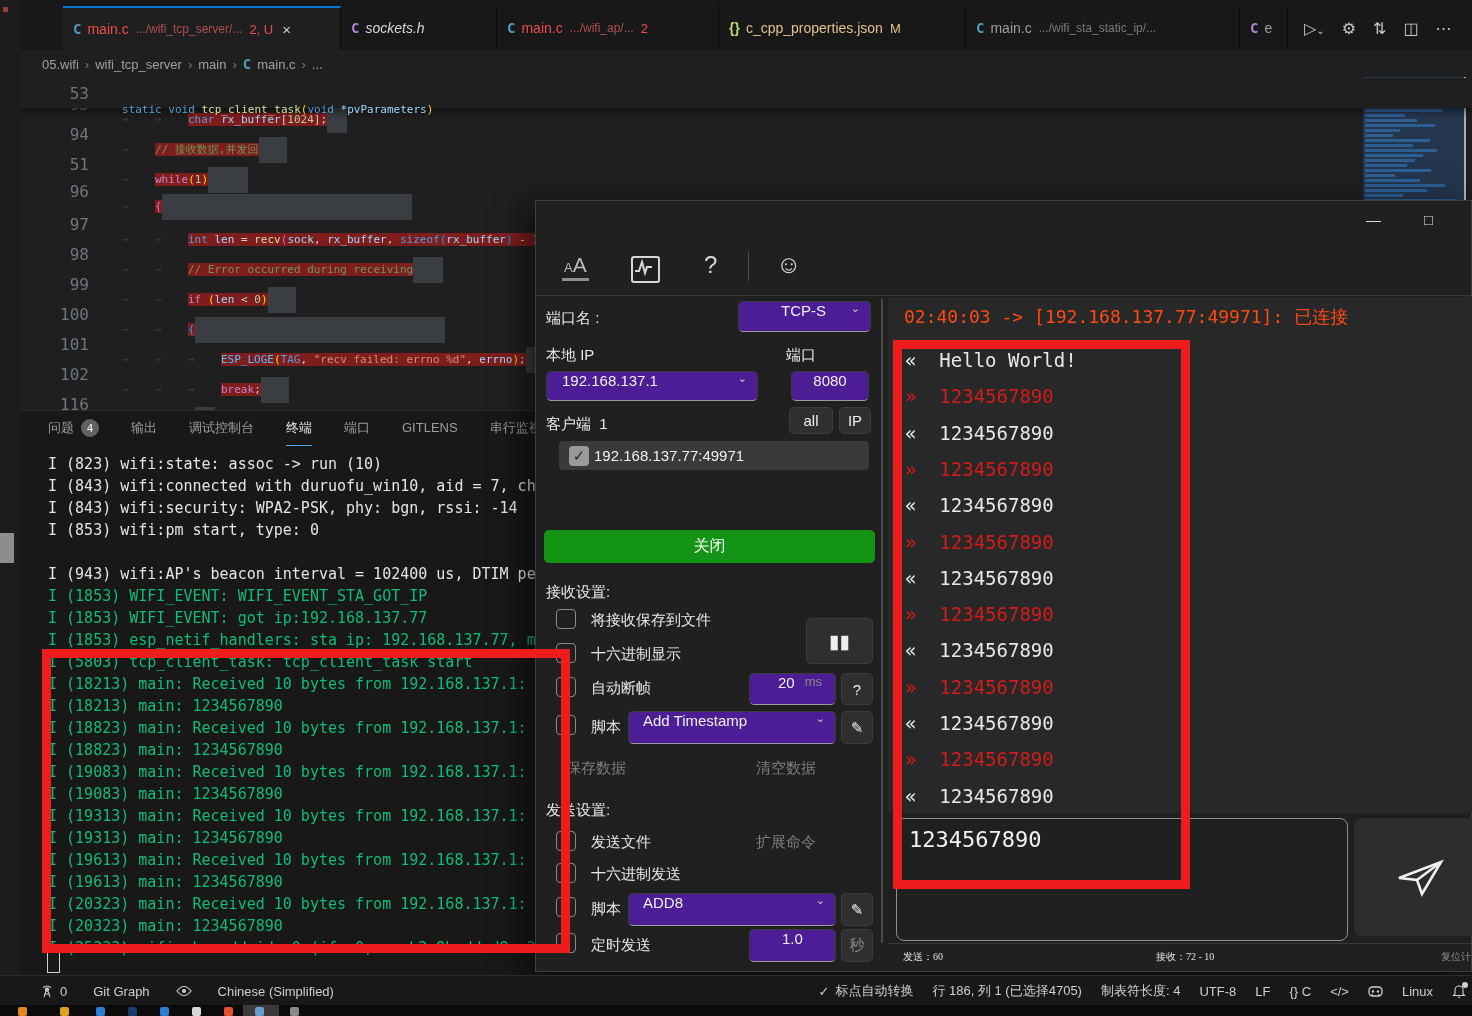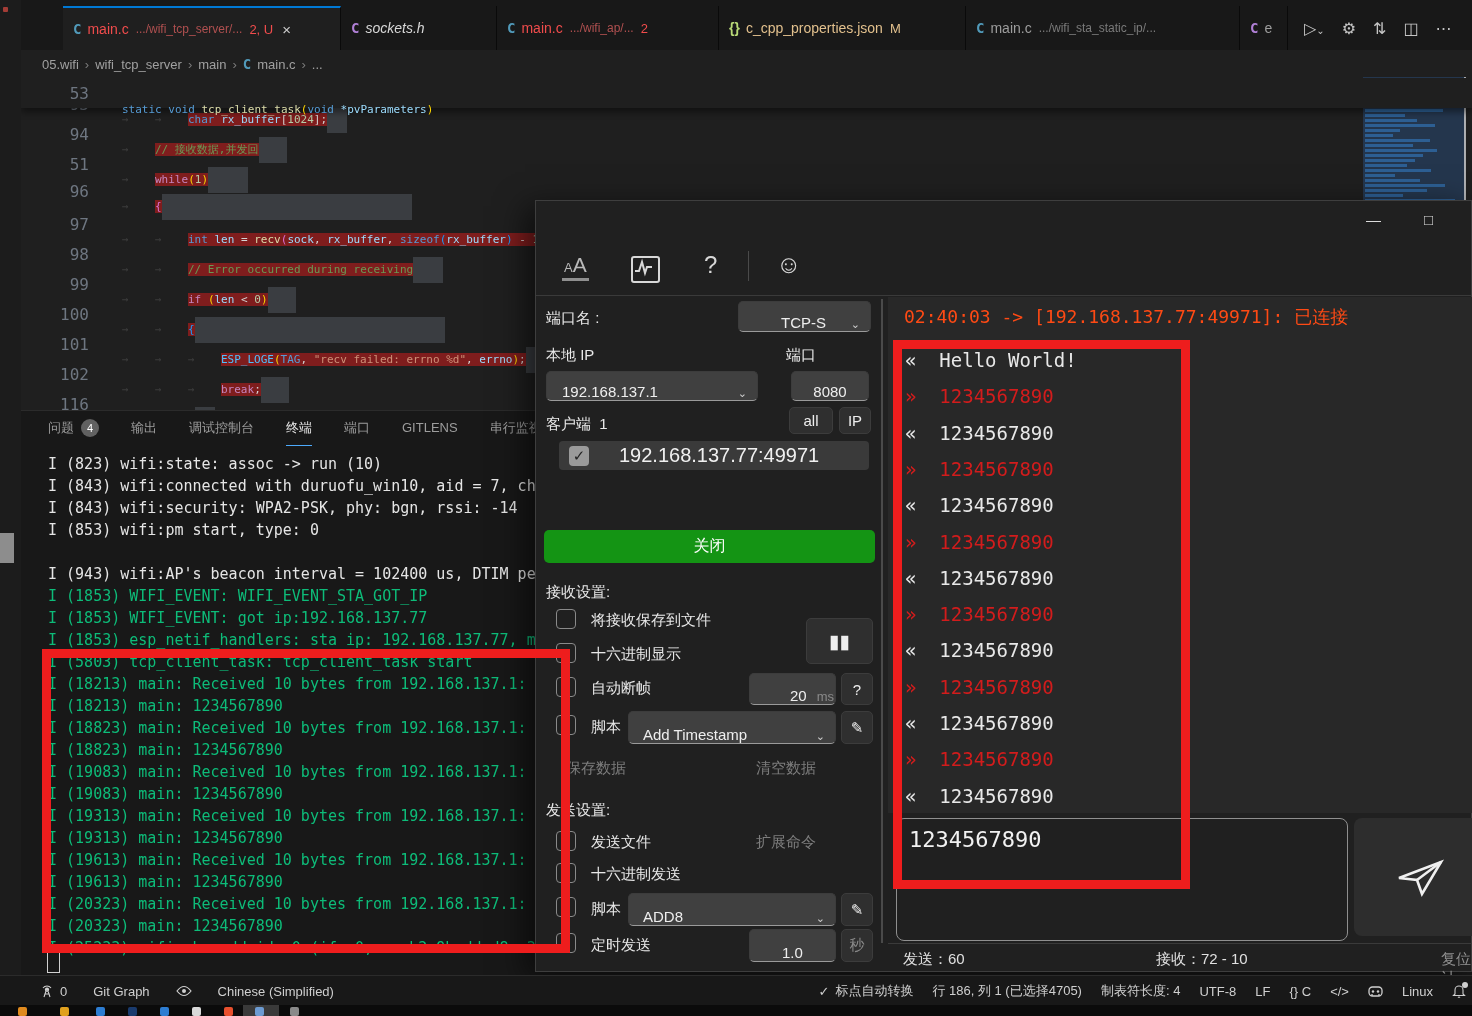--- a/index.html
+++ b/index.html
@@ -77,52 +77,52 @@
   .winbtn{position:absolute;top:10px;color:#dcdcdc;font-size:15px;}
   #ov-toolbar{position:absolute;left:0;top:44px;width:100%;height:50px;border-bottom:1px solid #3a3a3a;}
   .tbico{position:absolute;top:8px;color:#d8d8d8;}
   #ico-font{left:26px;font-size:21px;color:#b9b9b9;border-bottom:3px solid #8f8f8f;padding:0 2px 1px 2px;}
   #ico-font small{font-size:13px;}
   #ico-chart{left:95px;top:11px;width:25px;height:23px;border:2px solid #d8d8d8;border-radius:3px;}
   #ico-help{left:168px;font-size:24px;top:6px;}
   #ov-toolbar .div{position:absolute;left:212px;top:6px;height:30px;width:1px;background:#4a4a4a;}
   #ico-smile{left:240px;font-size:25px;top:5px;}
   .ov-label{position:absolute;font-size:15px;color:#e8e8e8;}
-  .ov-select,.ov-input{position:absolute;background:#404040;border:1px solid #3c3c3c;
+  .ov-select,.ov-input{position:absolute;background:#4c1d95;border:1px solid #3c3c3c;
       border-bottom:1px solid #9a9a9a;border-radius:5px;color:#eee;font-size:15px;
-      display:flex;align-items:flex-end;box-sizing:border-box;}
+      display:flex;align-items:flex-start;box-sizing:border-box;}
   .ov-select .chev{margin-left:auto;margin-right:10px;font-size:11px;color:#cfcfcf;}
   .smallbtn{position:absolute;background:#2f2f2f;border:1px solid #3c3c3c;border-radius:5px;
       color:#eee;font-size:15px;display:flex;align-items:center;justify-content:center;box-sizing:border-box;}
   #client-row{position:absolute;left:23px;top:240px;width:310px;height:29px;background:#3a3a3a;
       border-radius:4px;display:flex;align-items:center;}
   #client-check{width:20px;height:20px;background:#9a9a9a;border-radius:4px;margin-left:10px;
       color:#222;font-size:15px;display:flex;align-items:center;justify-content:center;}
-  #client-row .addr{margin-left:30px;font-size:20px;color:#f0f0f0;}
+  #client-row .addr{margin-left:5px;font-size:15px;color:#f0f0f0;}
   #btn-close{position:absolute;left:8px;top:329px;width:331px;height:33px;background:#149414;
       border-radius:5px;color:#fff;font-size:16px;display:flex;align-items:center;justify-content:center;}
   .chk{position:absolute;width:20px;height:20px;border:1px solid #8a8a8a;border-radius:4px;
       background:transparent;box-sizing:border-box;}
   .graylink{position:absolute;font-size:15px;color:#7d7d7d;}
   #ov-divider{position:absolute;left:345px;top:98px;width:2px;height:644px;background:#4a4a4a;}
 
   
   #log-panel{position:absolute;left:352px;top:96px;width:585px;height:516px;background:#282828;overflow:hidden;}
   #log-head{position:absolute;left:16px;top:8px;font-size:18px;color:#ff4a14;white-space:pre;
       font-family:"DejaVu Sans Mono",monospace;}
   .log-line{position:absolute;left:17px;font-size:19px;white-space:pre;font-family:"DejaVu Sans Mono",monospace;}
   .log-in{color:#e8e8e8}.log-out{color:#d21c1c}
   #send-box{position:absolute;left:360px;top:617px;width:452px;height:123px;border:1px solid #8f8f8f;
       border-radius:8px;box-sizing:border-box;}
   #send-box .val{position:absolute;left:12px;top:8px;font-size:22px;color:#f2f2f2;
       font-family:"DejaVu Sans Mono",monospace;}
   #send-btn{position:absolute;left:818px;top:617px;width:130px;height:118px;background:#2d2d2d;
       border-radius:8px;display:flex;align-items:center;justify-content:center;}
   #ov-stats{position:absolute;left:352px;top:742px;width:585px;height:30px;border-top:1px solid #3a3a3a;
-      font-size:15px;color:#e0e0e0;}
+      font-size:10px;color:#e0e0e0;font-family:Liberation Serif, serif;}
   #ov-stats .s1{position:absolute;left:15px;top:6px;}
   #ov-stats .s2{position:absolute;left:268px;top:6px;}
   #ov-stats .s3{position:absolute;left:553px;top:6px;color:#8f8f8f;}
 
   
   .redrect{border:9px solid #ee1d1d;z-index:60;box-sizing:border-box;}
   #redrect-terminal{left:42px;top:649px;width:528px;height:304px;}
   #redrect-log{left:893px;top:340px;width:297px;height:549px;}
 
   
@@ -360,21 +360,21 @@
 
     <span class="ov-label" style="left:10px;top:382px">接收设置:</span>
     <span class="chk" style="left:20px;top:408px"></span>
     <span class="ov-label" style="left:55px;top:410px">将接收保存到文件</span>
     <span class="chk" style="left:20px;top:442px"></span>
     <span class="ov-label" style="left:55px;top:444px">十六进制显示</span>
     <div class="smallbtn" style="left:270px;top:417px;width:67px;height:46px;font-size:19px">▮▮</div>
     <span class="chk" style="left:20px;top:476px"></span>
     <span class="ov-label" style="left:55px;top:478px">自动断帧</span>
     <div class="ov-input" style="left:213px;top:472px;width:87px;height:32px">
-      <span style="margin-left:40px">20</span>
+      <span style="margin-left:28px">20</span>
       <span style="margin-left:10px;color:#8a8a8a;font-size:13px">ms</span>
     </div>
     <div class="smallbtn" style="left:305px;top:472px;width:32px;height:32px">?</div>
     <span class="chk" style="left:20px;top:514px"></span>
     <span class="ov-label" style="left:55px;top:517px">脚本</span>
     <div class="ov-select" style="left:92px;top:510px;width:208px;height:33px">
       <span style="margin-left:14px">Add Timestamp</span>
       <span class="chev">⌄</span>
     </div>
     <div class="smallbtn" style="left:305px;top:510px;width:32px;height:33px">✎</div>

